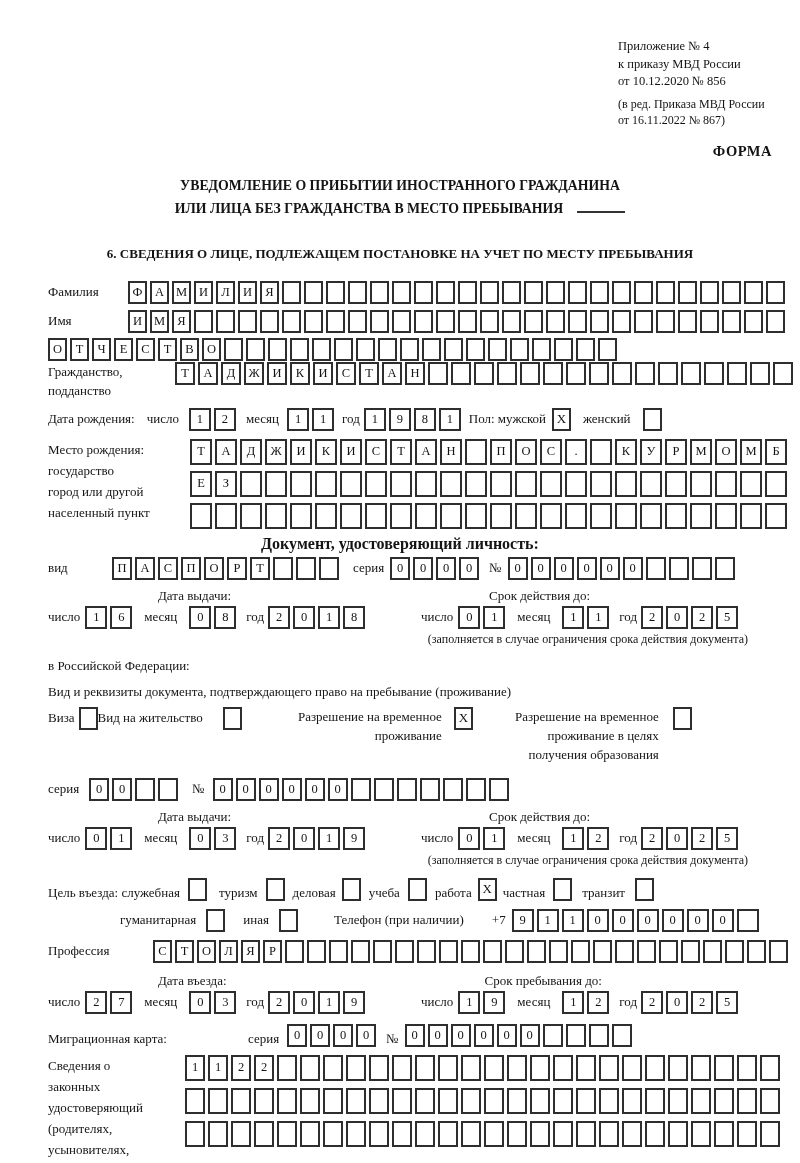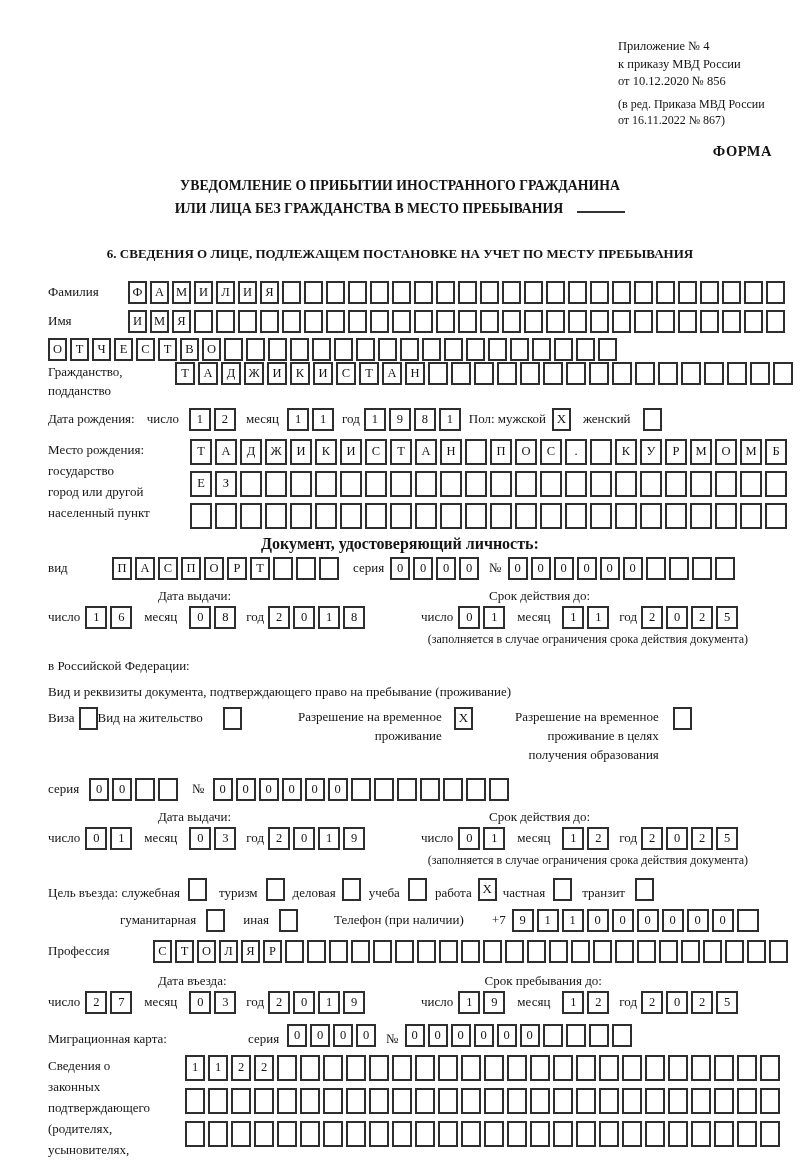--- a/index.html
+++ b/index.html
@@ -637,21 +637,21 @@
         <span class="cell"></span>
         <span class="cell"></span>
         <span class="cell"></span>
       </div>
   </div>
 
   <div class="frow tops mt8">
     <span class="stack" style="width:137px;line-height:21px">
       <span>Сведения о</span><br>
       <span>законных</span><br>
-      <span>подтверждающего</span><br>
+      <span>удостоверяющий</span><br>
       <span>(родителях,</span><br>
       <span>усыновителях,</span><br>
       
     </span>
     <div class="cellcol" style="gap:7px">
       <div class="cells g-r">
           <span class="cell">1</span>
           <span class="cell">1</span>
           <span class="cell">2</span>
           <span class="cell">2</span>

